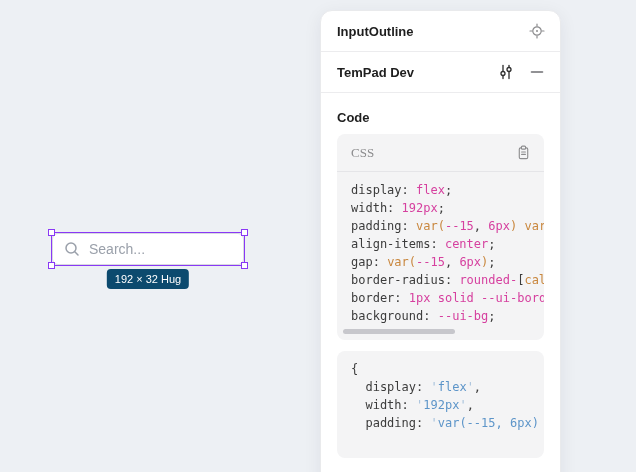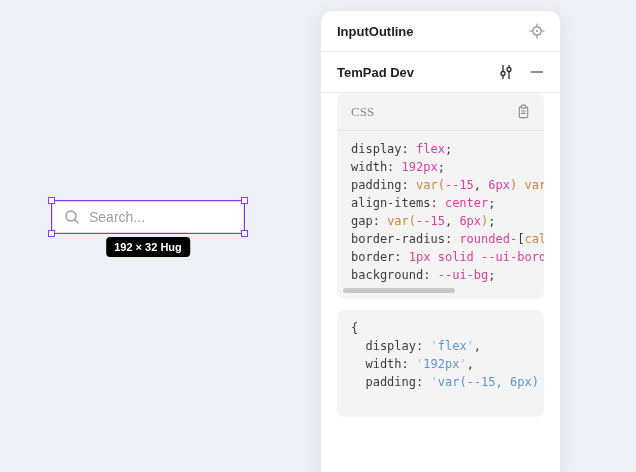--- a/index.html
+++ b/index.html
@@ -3,40 +3,40 @@
 <meta charset="utf-8">
 <style>
   html,body{margin:0;padding:0;}
   body{
     width:636px;height:472px;overflow:hidden;position:relative;
     background:#EDF0F4;
     font-family:"Liberation Sans", sans-serif;
     -webkit-font-smoothing:antialiased;
   }
   
-  .stage{position:absolute;inset:0;}
+  .stage{position:absolute;inset:0;margin-top:32px;}
   .search-input{
     position:absolute;left:52px;top:201px;width:192px;height:32px;
     box-sizing:border-box;background:#fff;border:1px solid #D7DADF;border-radius:6px;
     display:flex;align-items:center;gap:8px;padding:0 10px;
   }
   .search-input .ph{font-size:14px;color:#9AA0AA;}
   .selection{
     position:absolute;left:51px;top:200px;width:194px;height:34px;
     box-sizing:border-box;border:1.5px solid #8A38F5;pointer-events:none;
   }
   .handle{
     position:absolute;width:7px;height:7px;background:#fff;
     border:1.2px solid #8A38F5;box-sizing:border-box;pointer-events:auto;
   }
   .handle.tl{left:-4px;top:-4px}.handle.tr{right:-4px;top:-4px}
   .handle.bl{left:-4px;bottom:-4px}.handle.br{right:-4px;bottom:-4px}
   .size-badge{
     position:absolute;top:237px;left:148px;transform:translateX(-50%);
-    background:#000000;color:#fff;font-size:11px;font-weight:bold;
+    background:#0c4a6e;color:#fff;font-size:11px;font-weight:normal;
     padding:4px 8px;border-radius:4px;white-space:nowrap;line-height:12px;
   }
   
   .panel{
     position:absolute;left:320px;top:10px;width:241px;height:480px;
     background:#fff;border-radius:12px;box-sizing:border-box;
     border:1px solid #E9EAEC;
     box-shadow:0 4px 18px rgba(20,30,50,.07);
   }
   .prow{
@@ -129,20 +129,21 @@
       </span>
       <span class="ibtn">
         <svg width="16" height="16" viewBox="0 0 16 16" stroke="#6E6E72" stroke-width="1.6" stroke-linecap="round">
           <line x1="2.5" y1="8" x2="13.5" y2="8"></line>
         </svg>
       </span>
     </span>
   </div>
 
   <div class="content">
+    <div class="sec-label">Code</div>
 
     <div class="card css-card">
       <div class="card-head">
         <span class="clabel">CSS</span>
         <span class="ibtn">
           <svg width="15" height="15" viewBox="0 0 16 16" fill="none" stroke="#8C8C8E" stroke-width="1.2" stroke-linecap="round">
             <rect x="3.5" y="3" width="9" height="11.5" rx="1.5"></rect>
             <rect x="5.8" y="1.2" width="4.4" height="3.2" rx="1" fill="#F4F4F5"></rect>
             <line x1="6" y1="7.5" x2="10" y2="7.5"></line>
             <line x1="6" y1="10" x2="10" y2="10"></line>

